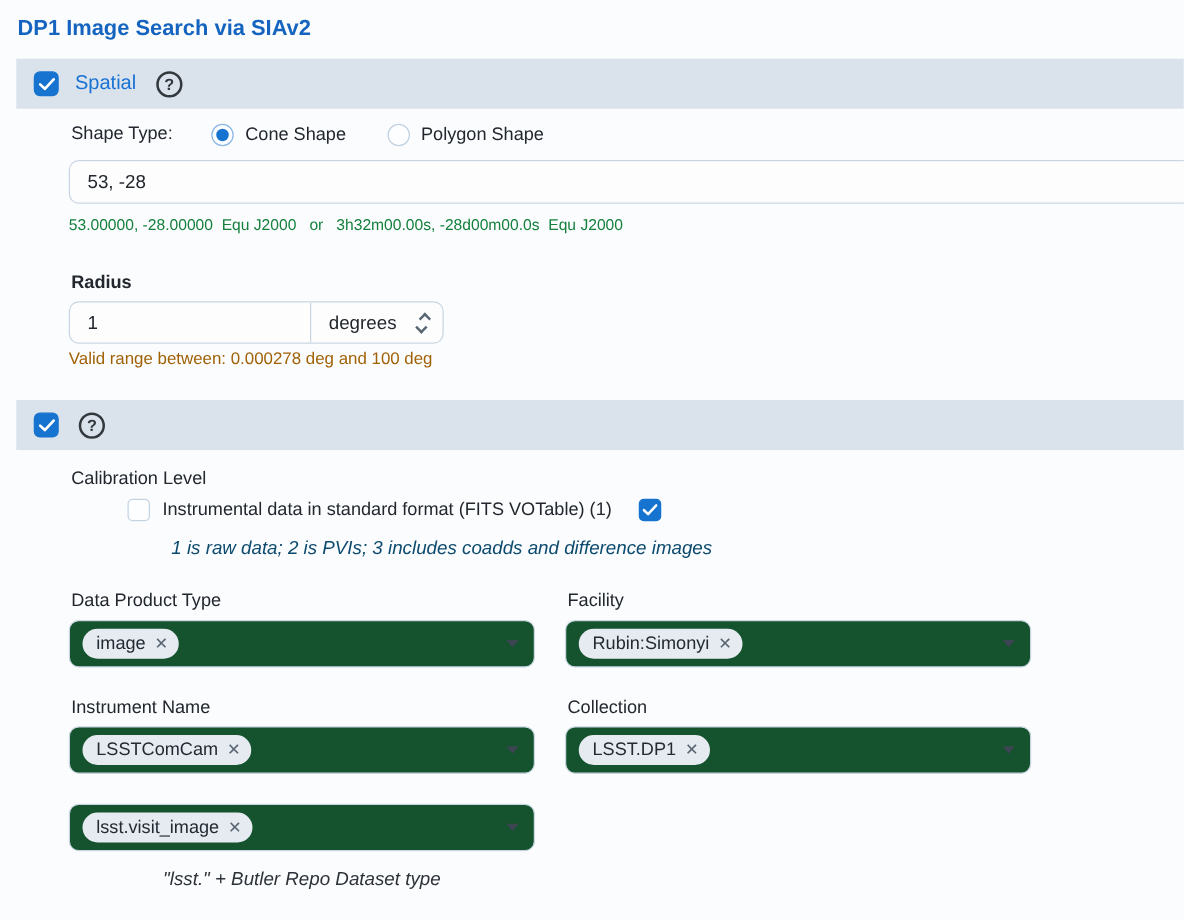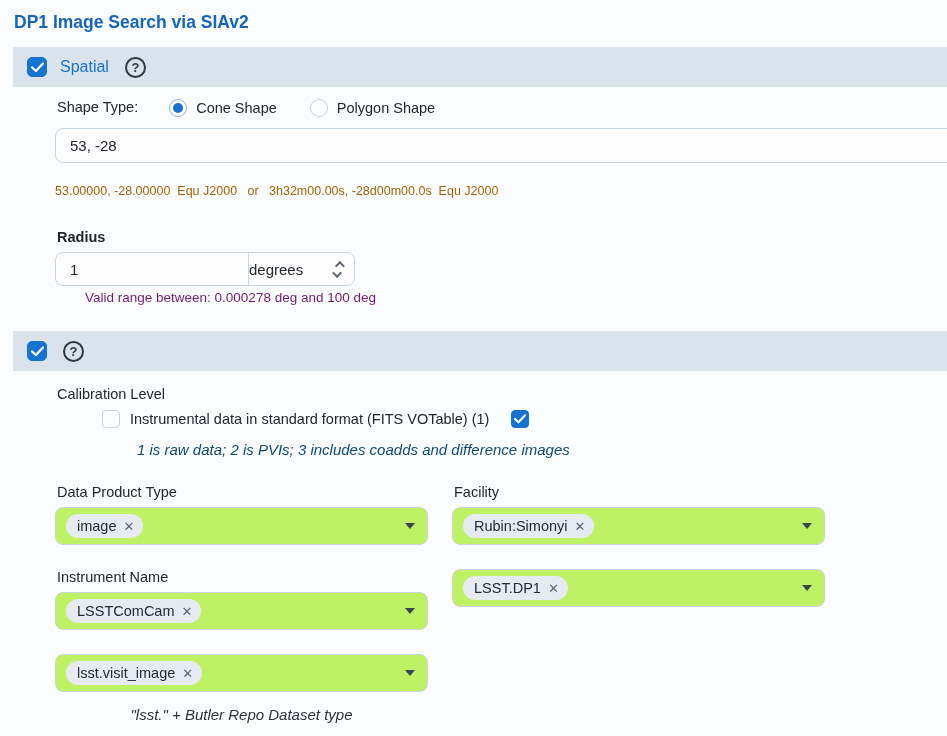--- a/index.html
+++ b/index.html
@@ -83,23 +83,23 @@
     border: 1px solid #c9d6e2;
     border-radius: 8px;
     background: #fdfdfe;
     padding: 0 14px;
     font-size: 15px;
     font-family: inherit;
     color: #22272e;
     outline: none;
   }
   .coords-feedback {
-    margin: 21px 0 0 55px;
+    margin: 10px 0 0 55px;
     font-size: 12.5px;
-    color: #a16207;
+    color: #15803d;
     white-space: pre;
   }
   .radius-label { margin: 31px 0 0 57px; font-size: 14.5px; font-weight: bold; }
   .radius-group {
     margin: 7px 0 0 55px;
     width: 300px; height: 34px;
     border: 1px solid #c9d6e2;
     border-radius: 8px;
     background: #fdfdfe;
     display: flex;
@@ -109,34 +109,34 @@
     width: 192px; height: 100%;
     border: none; outline: none;
     background: transparent;
     padding: 0 14px;
     font-size: 15px; font-family: inherit; color: #22272e;
   }
   .radius-unit {
     flex: 1;
     border-left: 1px solid #c9d6e2;
     display: flex; align-items: center; justify-content: space-between;
-    padding: 0 12px 0 0;
+    padding: 0 12px 0 14px;
     font-size: 15px;
     cursor: pointer;
   }
   .spinner { display: flex; flex-direction: column; gap: 3px; }
   .spinner .chev {
     width: 7px; height: 7px;
     border: solid #5a6673;
     border-width: 2px 2px 0 0;
     display: block;
   }
   .spinner .chev.up   { transform: rotate(-45deg) translateY(2px); }
   .spinner .chev.down { transform: rotate(135deg) translateY(2px); }
-  .radius-hint { margin: 4px 0 0 85px; font-size: 13.5px; color: #701a75; }
+  .radius-hint { margin: 4px 0 0 55px; font-size: 13.5px; color: #a16207; }
   
   .cal-label { margin: 15px 0 0 57px; font-size: 14.5px; }
   .cal-row {
     margin: 8px 0 0 57px;
     display: flex; align-items: center;
     font-size: 14.5px;
     padding-left: 45px;
   }
   .cal-opt { display: flex; align-items: center; margin-right: 22px; cursor: pointer; }
   .cal-opt .opt-label { margin-left: 10px; }
@@ -153,21 +153,21 @@
     grid-template-columns: 373px 373px;
     column-gap: 22px;
     row-gap: 21px;
     gap: 24px;
   }
   .field .field-label { font-size: 14.5px; margin: 0 0 7px 2px; }
   .combobox {
     height: 38px;
     border: 1px solid #c9d6e2;
     border-radius: 8px;
-    background: #bef264;
+    background: #14532d;
     display: flex; align-items: center;
     padding: 0 12px 0 10px;
     cursor: pointer;
   }
   .chip {
     background: #e6ebf2;
     border-radius: 12px;
     height: 24px;
     display: inline-flex; align-items: center;
     padding: 0 9px 0 11px;
@@ -297,20 +297,21 @@
     <div class="field-label">Instrument Name</div>
     <div class="combobox">
       <span class="chip">
         <span>LSSTComCam</span>
         <span class="chip-x">✕</span>
       </span>
       <span class="caret"></span>
     </div>
   </div>
   <div class="field">
+    <div class="field-label">Collection</div>
     <div class="combobox">
       <span class="chip">
         <span>LSST.DP1</span>
         <span class="chip-x">✕</span>
       </span>
       <span class="caret"></span>
     </div>
   </div>
   <div class="field">
     <div class="combobox">

